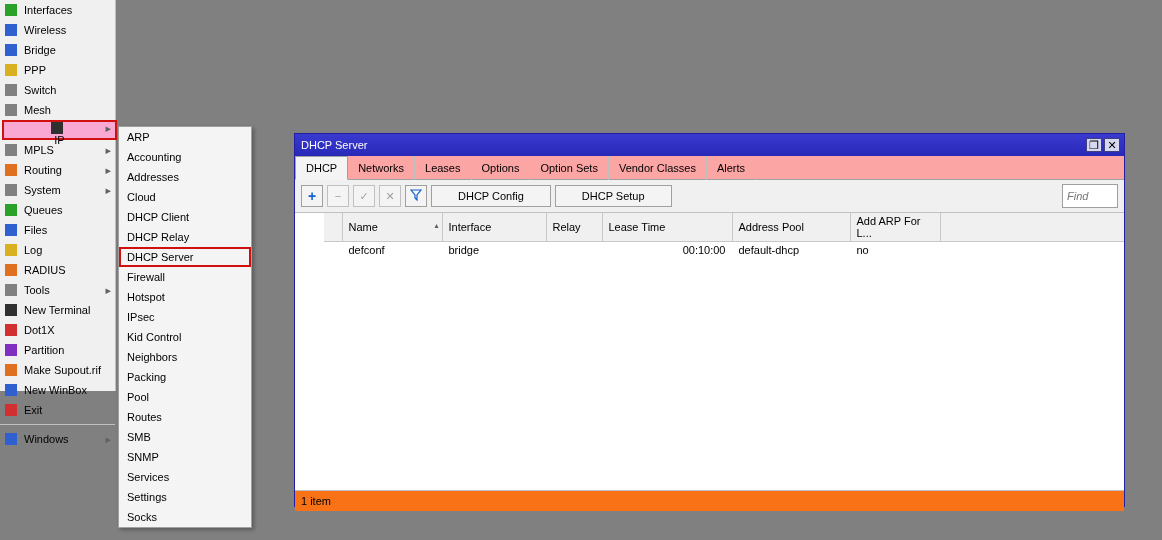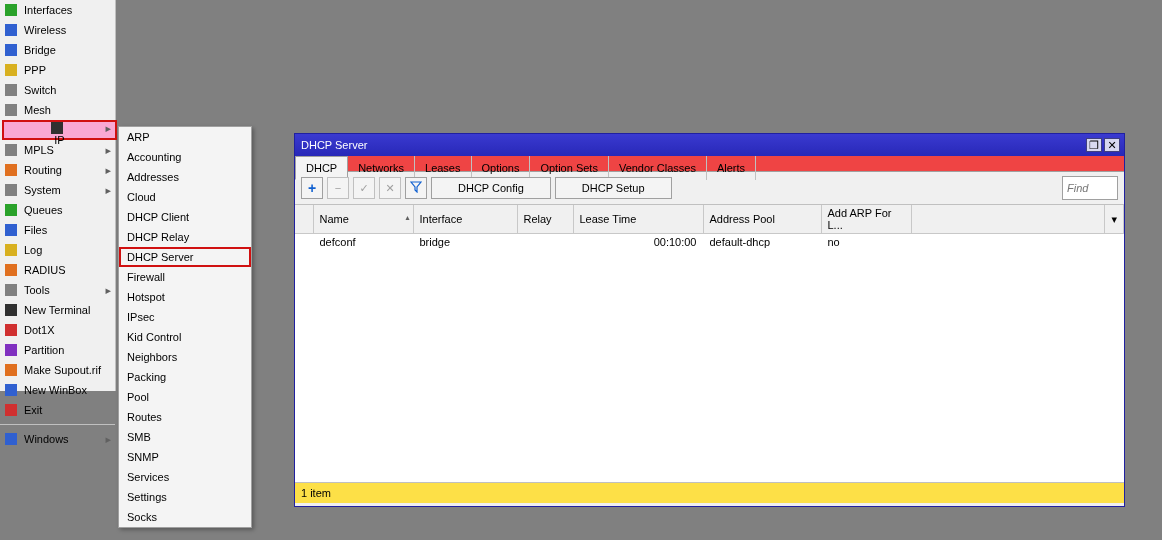--- a/index.html
+++ b/index.html
@@ -93,22 +93,22 @@
   width: 16px; height: 14px;
   background: #d8d8f0;
   border: 1px solid #404080;
   display: flex; align-items: center; justify-content: center;
   color: #000; font-size: 9px;
   cursor: pointer;
 }
 
 .tabs {
   display: flex;
-  height: 16px;
-  background: #ef4444;
+  height: 24px;
+  background: #fca5a5;
   border-bottom: 1px solid #a0a0a0;
 }
 .tab {
   padding: 0 10px;
   height: 24px;
   display: flex;
   align-items: center;
   border-right: 1px solid #c0c0c0;
   cursor: pointer;
 }
@@ -150,20 +150,21 @@
 
 .table-wrap {
   background: #fff;
   height: 278px;
   overflow: auto;
   border-bottom: 1px solid #c0c0c0;
 }
 table.grid {
   width: 100%;
   border-collapse: collapse;
+  margin-left: 29px;
 }
 table.grid th {
   text-align: left;
   font-weight: normal;
   background: #f0f0f0;
   border-right: 1px solid #c8c8c8;
   border-bottom: 1px solid #c8c8c8;
   padding: 2px 6px;
   height: 18px;
   position: relative;
@@ -175,21 +176,21 @@
   border-right: 1px solid transparent;
 }
 table.grid td.right { text-align: right; }
 .last-col-chevron {
   width: 18px;
   text-align: center;
 }
 
 .statusbar {
   height: 20px;
-  background: #fde047;
+  background: #f97316;
   padding: 0 6px;
   display: flex;
   align-items: center;
 }
 
 
 .ic { display:inline-block; width:12px; height:12px; }
 .ic-green { background: #2aa22a; }
 .ic-blue { background: #3060d0; }
 .ic-red { background: #d03030; }

